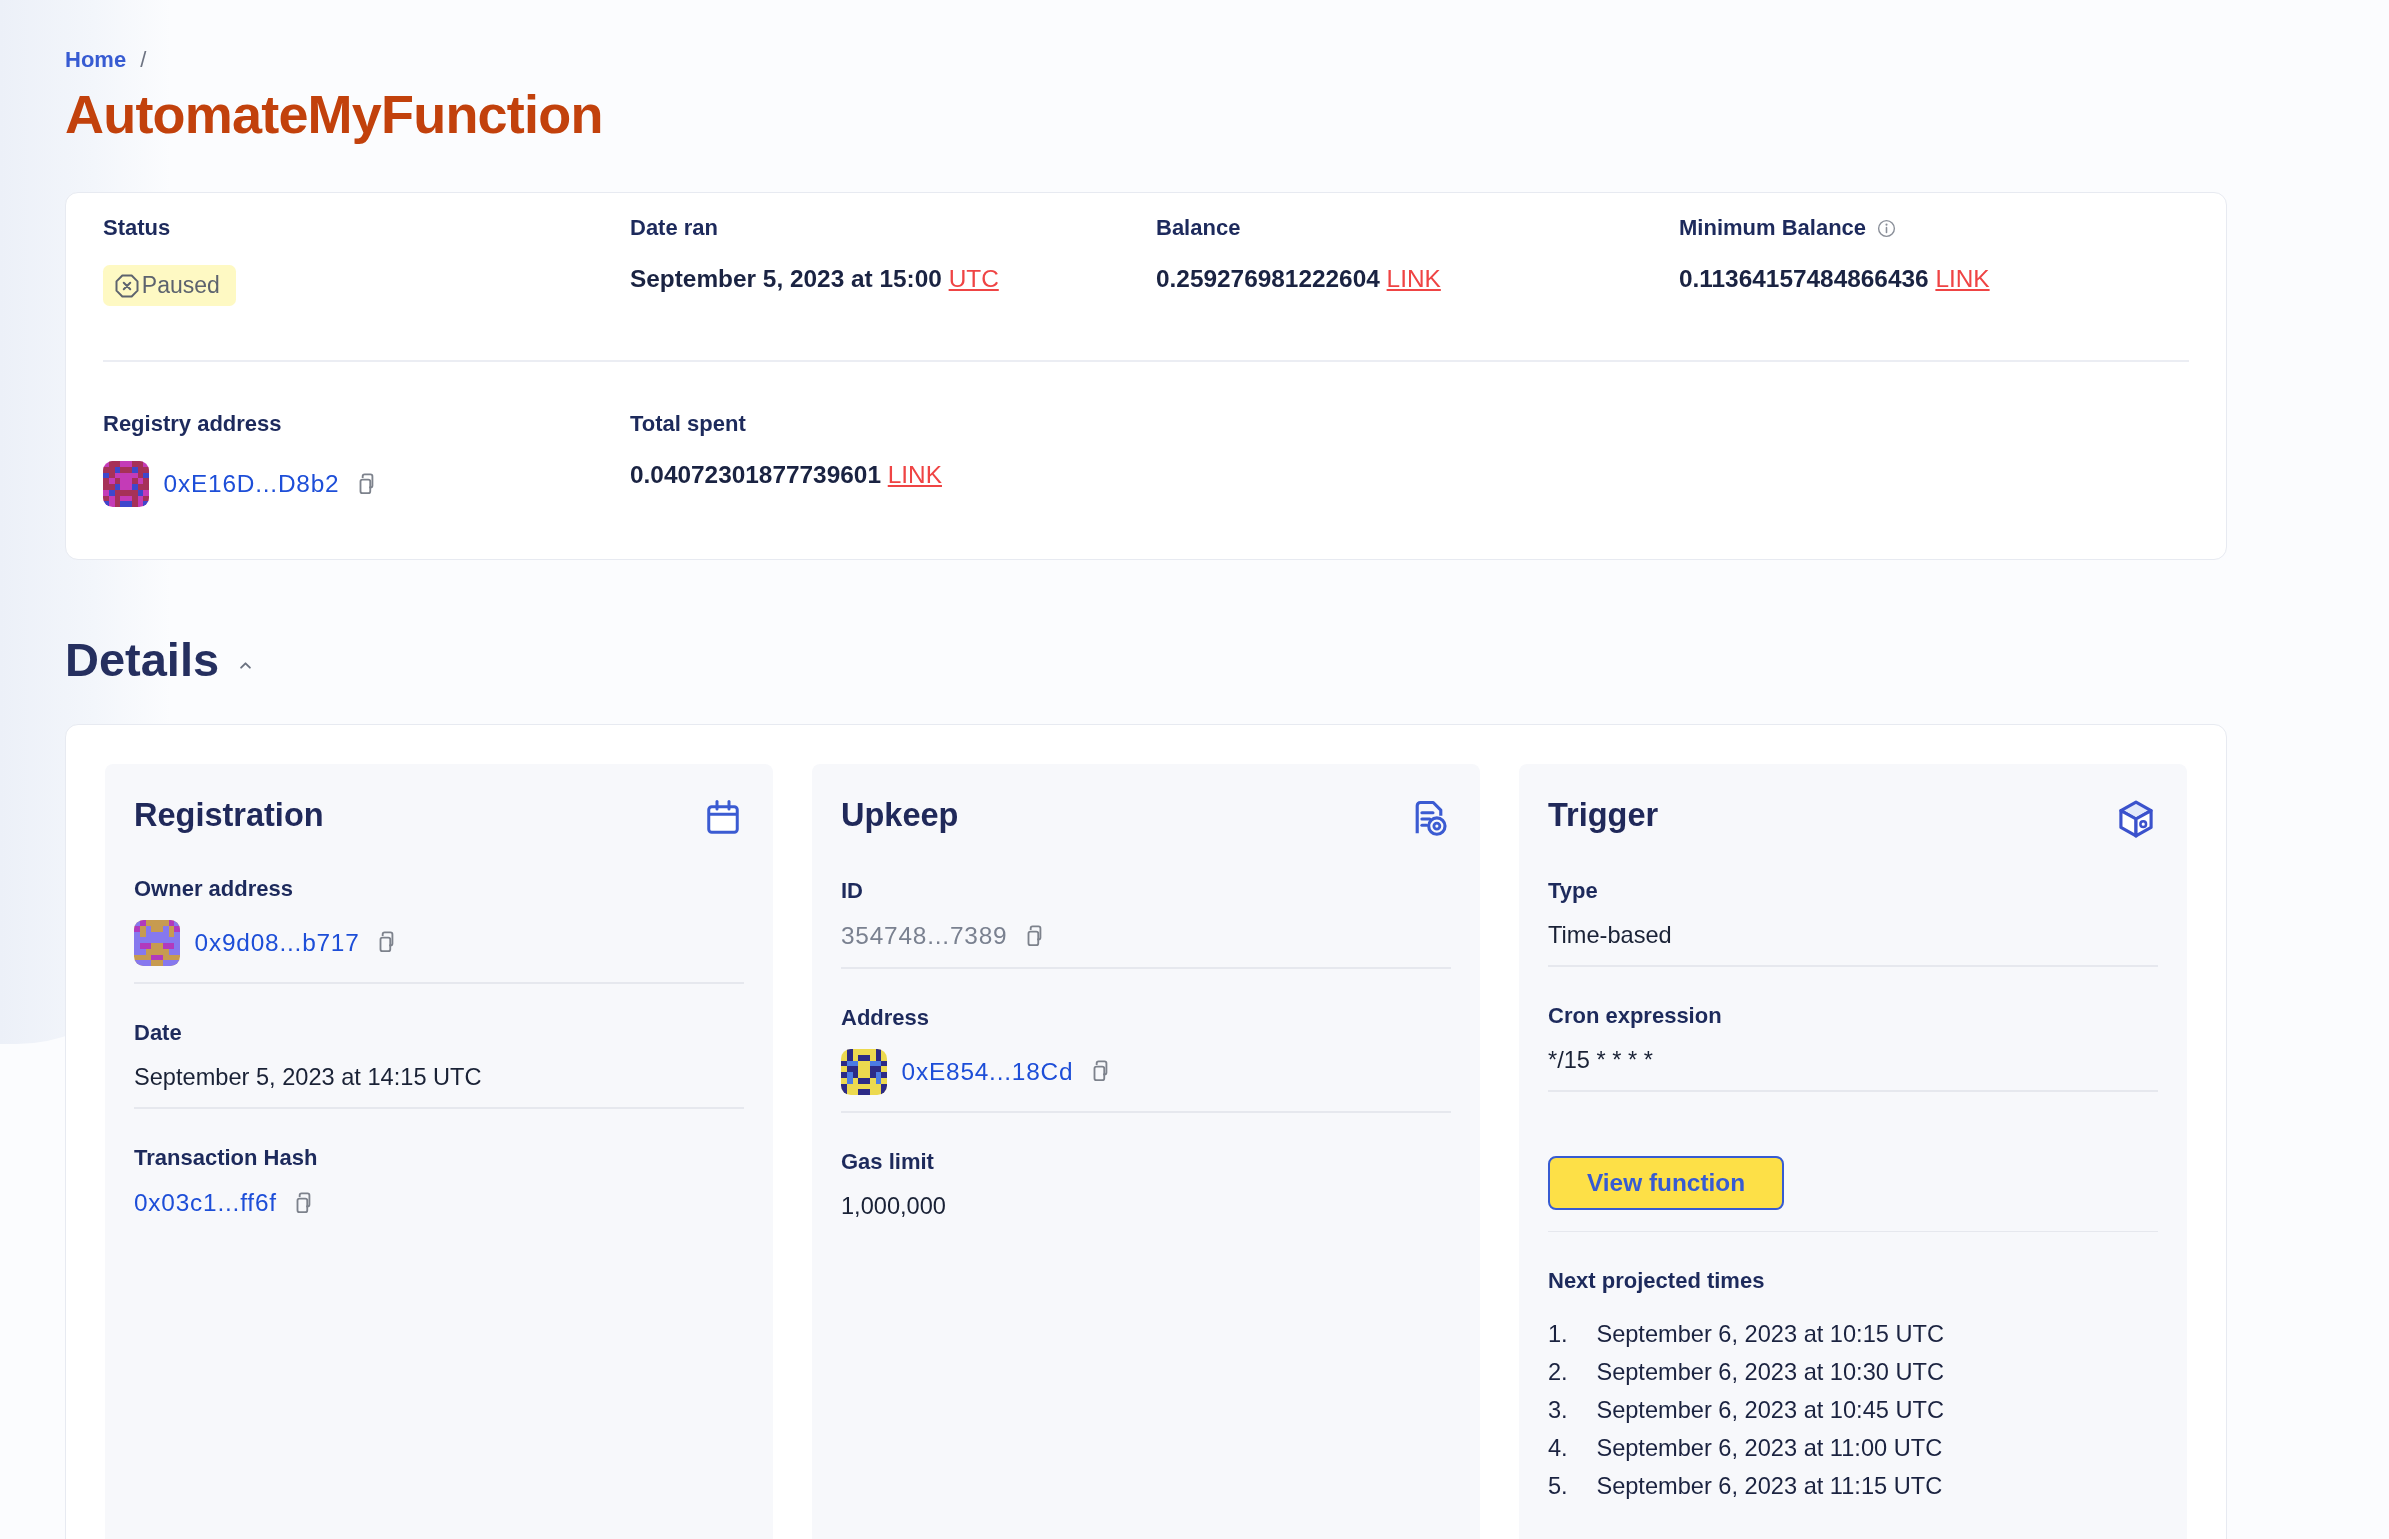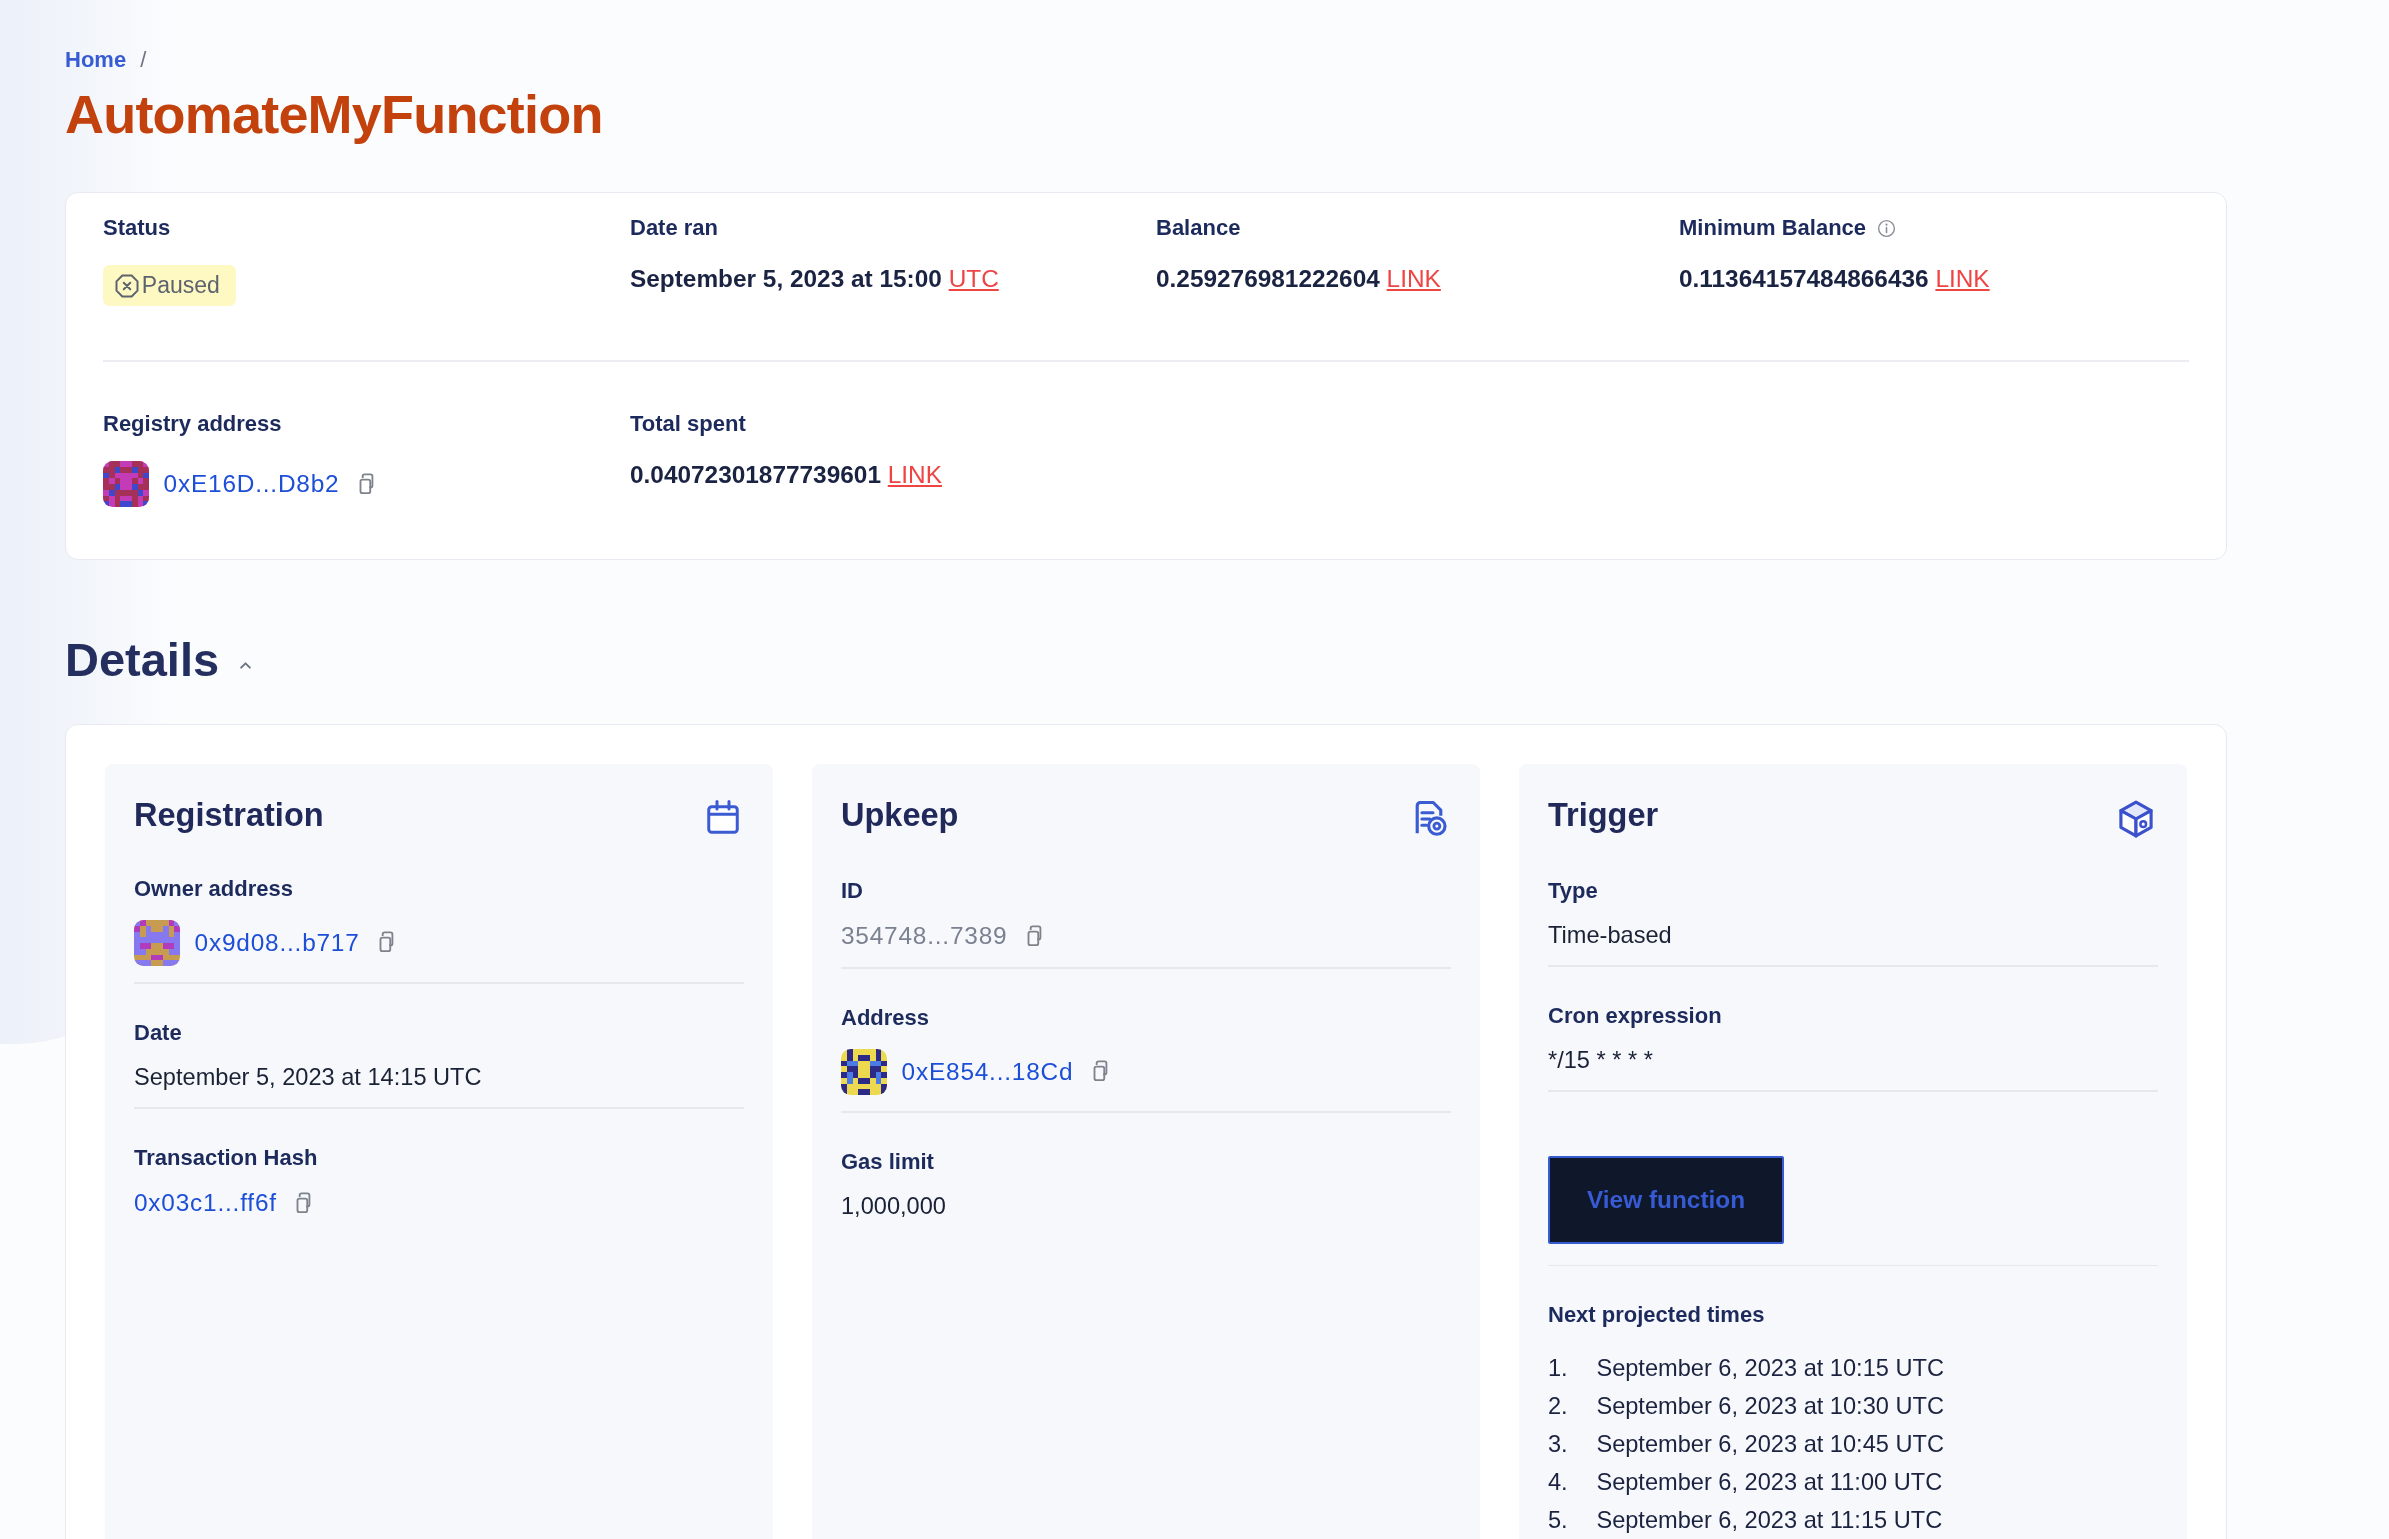--- a/index.html
+++ b/index.html
@@ -72,24 +72,24 @@
   .card-head { display: flex; justify-content: space-between; align-items: flex-start; margin-bottom: 37px; }
   .card-title { margin: 0; font-size: 32.5px; font-weight: 700; color: #20295a; }
   .field { }
   .field .field-label { margin-bottom: 18px; }
   .field-value { font-size: 23.6px; color: #1a2236; }
   .muted-value { color: #7a8190; }
   .row-hr { height: 1.6px; background: #e6e8ee; border: 0; margin: 16.3px 0 36px; }
 
   .view-fn-btn {
     margin: 28px 0 4.9px;
-    background: #0f172a; color: #375bd2;
-    border: 2.4px solid #375bd2; border-radius: 2px;
+    background: #fde047; color: #375bd2;
+    border: 2.4px solid #375bd2; border-radius: 8px;
     font-family: inherit; font-size: 24.4px; font-weight: 700;
-    padding: 28px 37px; cursor: pointer;
+    padding: 11px 37px; cursor: pointer;
   }
   .times-list { margin: 21px 0 0; padding: 0; list-style: none; }
   .times-list li { display: flex; gap: 11.4px; font-size: 23.6px; color: #1b2340; line-height: 38px; }
   .times-list .num { width: 37px; flex: none; }
 
   .icon { line-height: 0; }
 </style>
 </head>
 <body>
 

